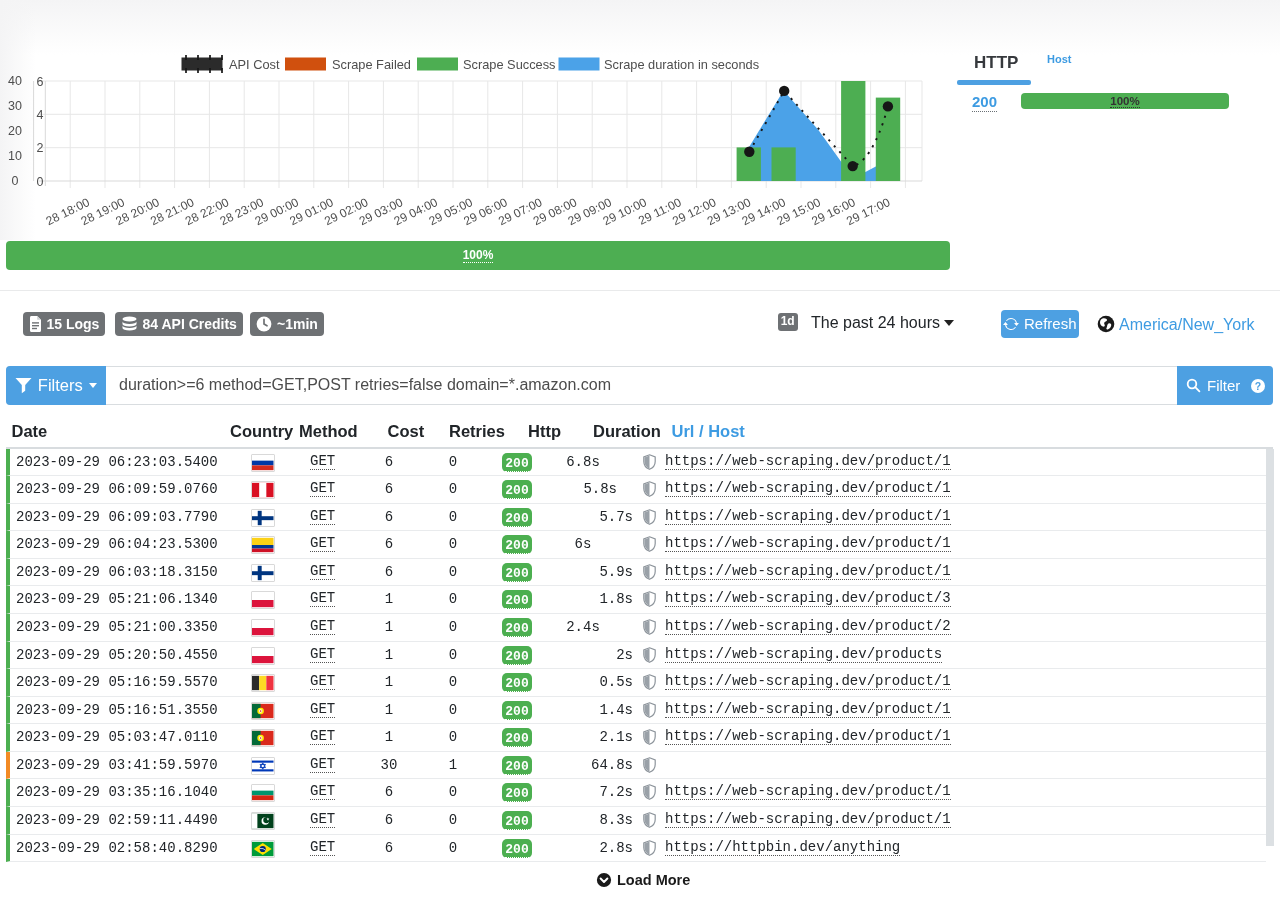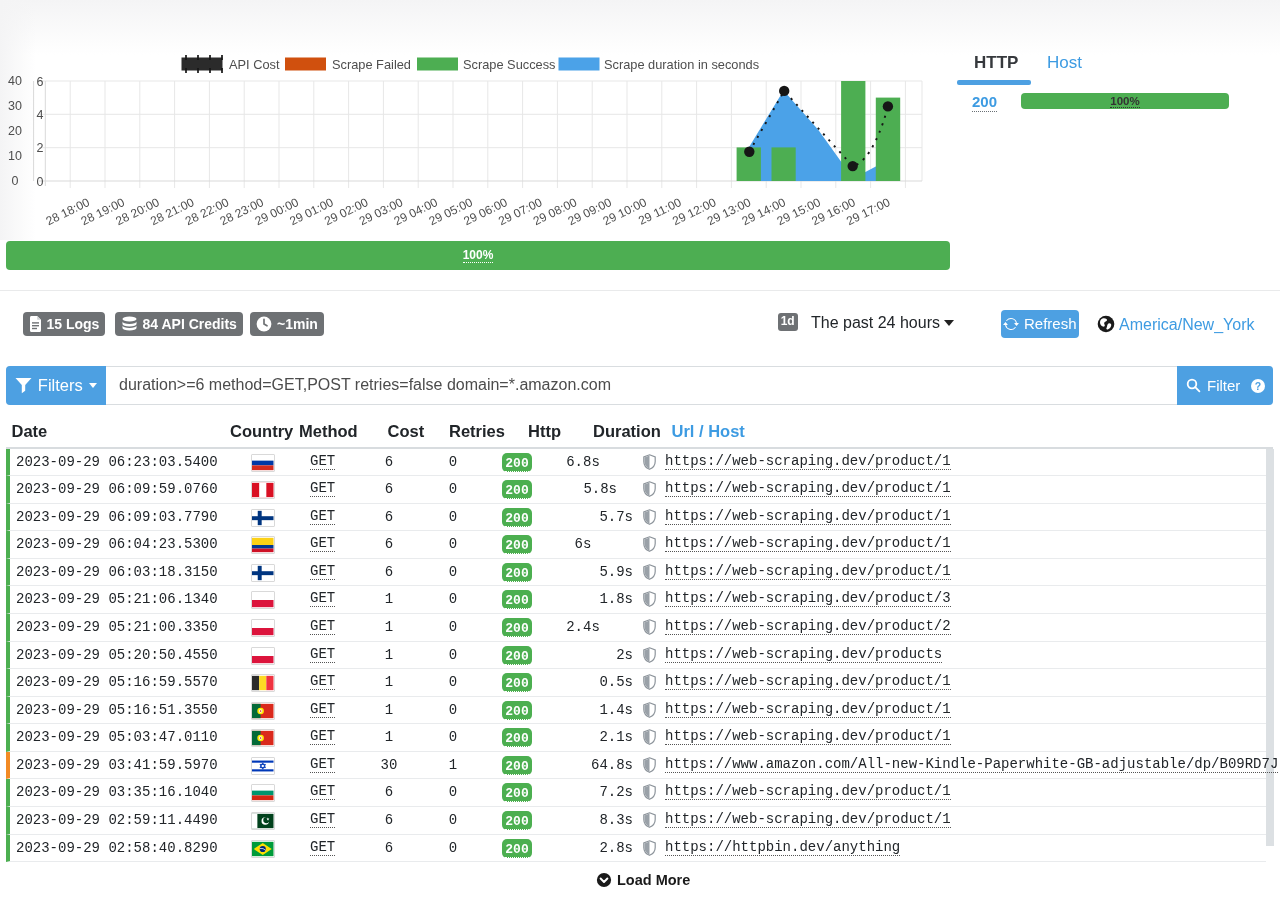--- a/index.html
+++ b/index.html
@@ -113,21 +113,21 @@
       <line x1="186" y1="68" x2="186" y2="73" stroke="#161616" stroke-width="1.7"></line>
       <line x1="198" y1="55" x2="198" y2="60" stroke="#161616" stroke-width="1.7"></line>
       <line x1="198" y1="68" x2="198" y2="73" stroke="#161616" stroke-width="1.7"></line>
       <line x1="210" y1="55" x2="210" y2="60" stroke="#161616" stroke-width="1.7"></line>
       <line x1="210" y1="68" x2="210" y2="73" stroke="#161616" stroke-width="1.7"></line>
       <line x1="222" y1="55" x2="222" y2="60" stroke="#161616" stroke-width="1.7"></line>
       <line x1="222" y1="68" x2="222" y2="73" stroke="#161616" stroke-width="1.7"></line>
     </svg>
 
 <div class="abs" style="left:974px;top:53px;font-size:17px;font-weight:bold;color:#36393d">HTTP</div>
-<div class="abs" style="left:1047px;top:53px;font-size:17px;font-weight:normal;color:#3D9BE2">Host</div>
+<div class="abs" style="left:1047px;top:53px;font-size:11px;font-weight:bold;color:#3D9BE2">Host</div>
 <div class="abs" style="left:957px;top:80px;width:74px;height:5px;background:#4DA0E2;border-radius:2px"></div>
 <div class="abs" style="left:972px;top:93px;font-size:15px;font-weight:bold;color:#3D9BE2"><span style="border-bottom:1.5px dotted #6a7075;padding-bottom:1px">200</span></div>
 <div class="abs" style="left:1021px;top:93px;width:208px;height:16px;background:#4DAE52;border-radius:4px;text-align:center;line-height:16px;font-size:11.5px;font-weight:bold;color:#333"><span style="border-bottom:1px dotted #333">100%</span></div>
 
 <div class="abs" style="left:6px;top:241px;width:944px;height:29px;background:#4DAE52;border-radius:4px;text-align:center;color:#fff;font-size:12px;font-weight:bold;line-height:29px"><span style="border-bottom:1px dotted #fff">100%</span></div>
 
 <div class="abs" style="left:0;top:290px;width:1280px;height:1px;background:#e9eaeb"></div>
 
 <div class="badge" style="left:22.5px">
       <svg width="13" height="16" viewBox="0 0 13 16">
@@ -399,21 +399,20 @@
         </svg></span>
 <span class="mono du" style="left:300px">GET</span>
 <span class="mono" style="left:359px;width:40px;text-align:center">30</span>
 <span class="mono" style="left:423px;width:40px;text-align:center">1</span>
 <span class="badge200"><span class="du200">200</span></span>
 <span class="mono" style="left:523px;width:100px;text-align:right">64.8s</span>
 <svg width="13" height="16" viewBox="0 0 13 16" style="position:absolute;left:633px;top:5px">
         <path d="M6.5 0.8 L12.2 3 V7.4 C12.2 11.6 9.7 13.9 6.5 15.3 C3.3 13.9 0.8 11.6 0.8 7.4 V3 Z" fill="#fff" stroke="#8d949b" stroke-width="1.2"></path>
         <path d="M6.5 1.5 V14.6 C3.7 13.3 1.45 11.2 1.45 7.4 V3.4 Z" fill="#9aa1a8"></path>
       </svg>
-<span class="mono du" style="left:655px">https://www.amazon.com/All-new-Kindle-Paperwhite-GB-adjustable/dp/B09RD7J</span>
 </div>
 <div class="row" style="top:779.39px;border-left:4px solid #4CAF50">
 <span class="mono" style="left:6px">2023-09-29 03:35:16.1040</span>
 <span style="position:absolute;left:242px;top:6px;line-height:0"><svg class="flag" viewBox="0 0 30 20" width="21.5" height="16" style="box-shadow:0 0 0 0.5px rgba(0,0,0,.3)">
           <rect width="30" height="6.7" fill="#fff"></rect>
           <rect y="6.7" width="30" height="6.6" fill="#00966E"></rect>
           <rect y="13.3" width="30" height="6.7" fill="#D62612"></rect>
         </svg></span>
 <span class="mono du" style="left:300px">GET</span>
 <span class="mono" style="left:359px;width:40px;text-align:center">6</span>

